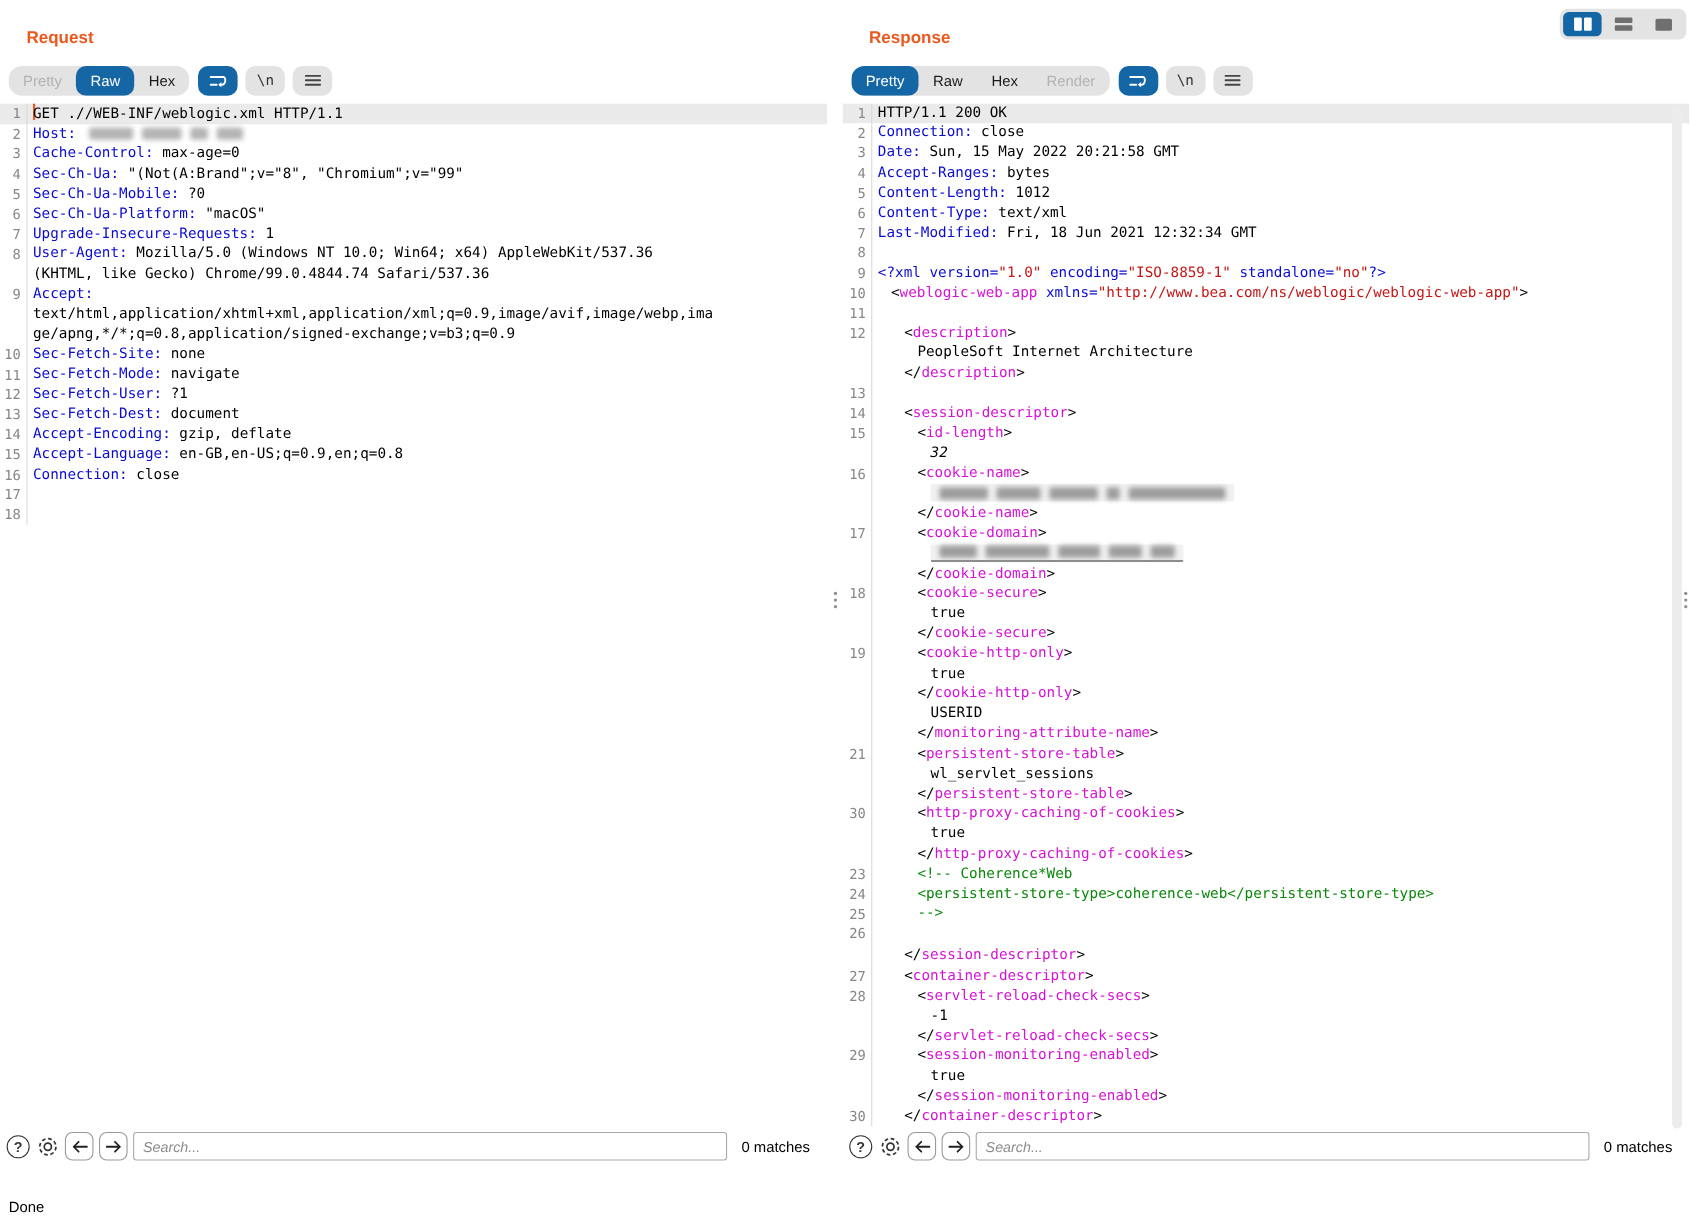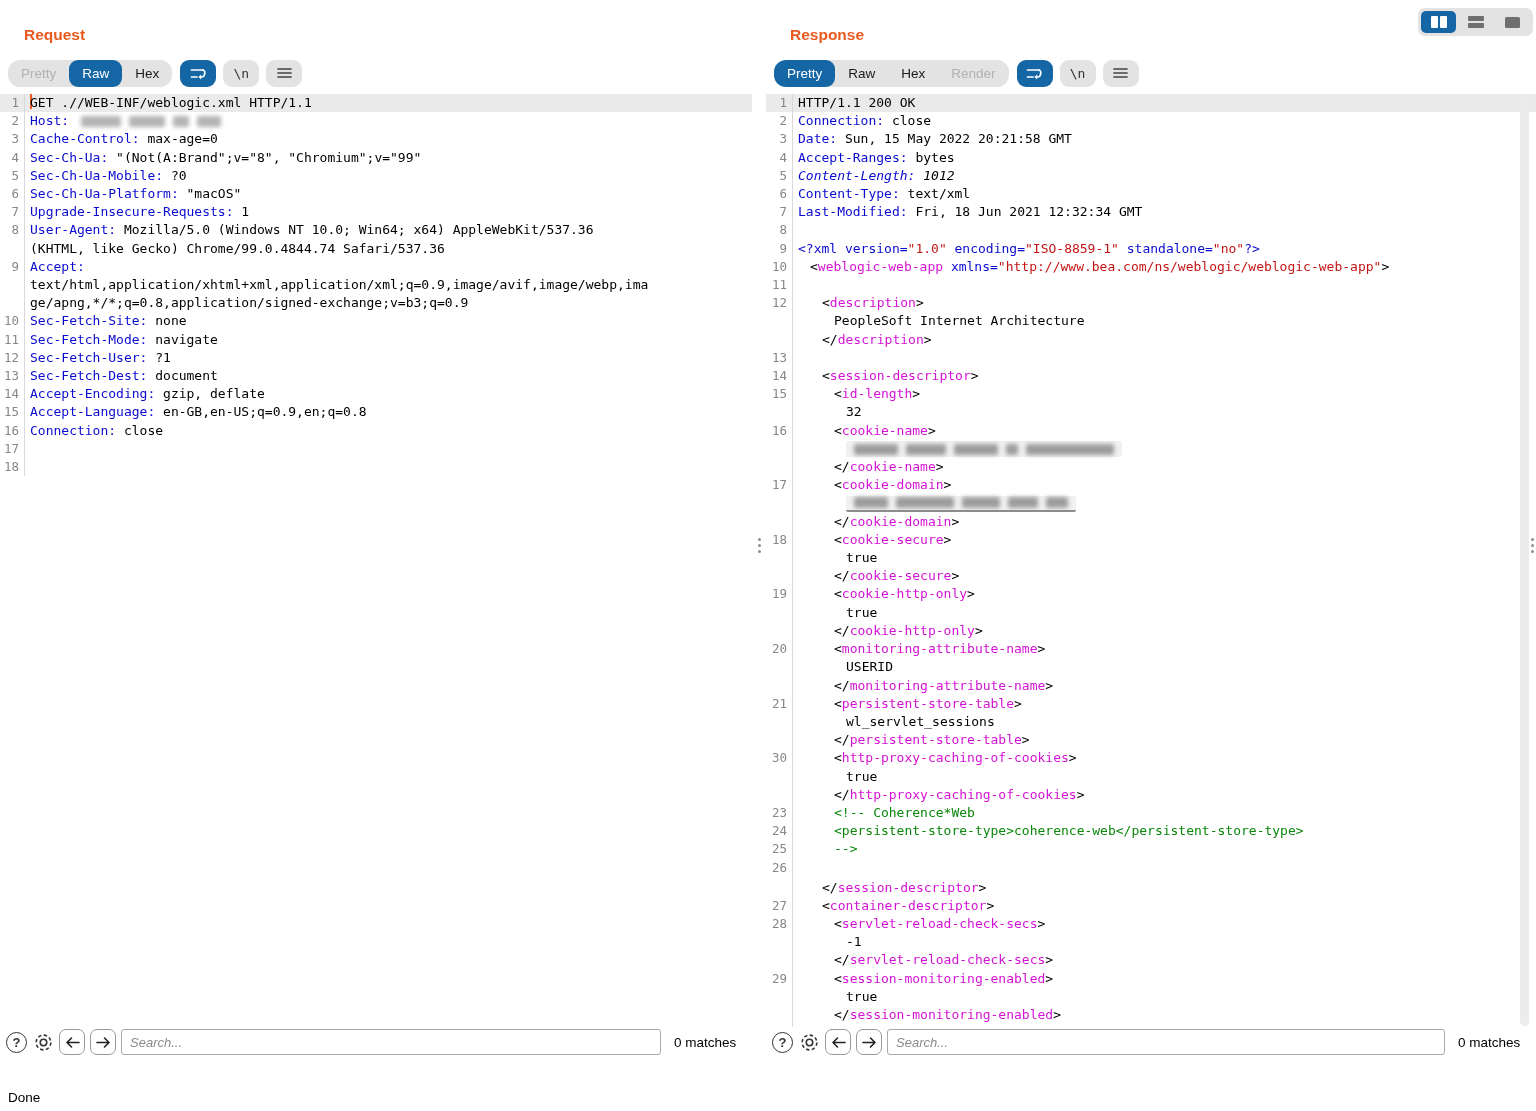--- a/index.html
+++ b/index.html
@@ -220,47 +220,46 @@
               </svg>
             </button>
           </div>
       </div>
       <div class="editor">
           <div class="rows">
             <div class="row hl"><span class="gutter">1</span><div class="code" style="padding-left: 5px;"><span class="c-p">HTTP/1.1 200 OK</span></div></div>
             <div class="row"><span class="gutter">2</span><div class="code" style="padding-left: 5px;"><span class="c-h">Connection:</span><span class="c-p"> close</span></div></div>
             <div class="row"><span class="gutter">3</span><div class="code" style="padding-left: 5px;"><span class="c-h">Date:</span><span class="c-p"> Sun, 15 May 2022 20:21:58 GMT</span></div></div>
             <div class="row"><span class="gutter">4</span><div class="code" style="padding-left: 5px;"><span class="c-h">Accept-Ranges:</span><span class="c-p"> bytes</span></div></div>
-            <div class="row"><span class="gutter">5</span><div class="code" style="padding-left: 5px; font-style: italic;"><span class="c-h">Content-Length:</span><span class="c-p"> 1012</span></div></div>
+            <div class="row"><span class="gutter">5</span><div class="code" style="padding-left: 5px;"><span class="c-h">Content-Length:</span><span class="c-p"> 1012</span></div></div>
             <div class="row"><span class="gutter">6</span><div class="code" style="padding-left: 5px;"><span class="c-h">Content-Type:</span><span class="c-p"> text/xml</span></div></div>
             <div class="row"><span class="gutter">7</span><div class="code" style="padding-left: 5px;"><span class="c-h">Last-Modified:</span><span class="c-p"> Fri, 18 Jun 2021 12:32:34 GMT</span></div></div>
             <div class="row"><span class="gutter">8</span><div class="code" style="padding-left: 5px;"></div></div>
             <div class="row"><span class="gutter">9</span><div class="code" style="padding-left: 5px;"><span class="c-h">&lt;?xml version=</span><span class="c-v">"1.0"</span><span class="c-h"> encoding=</span><span class="c-v">"ISO-8859-1"</span><span class="c-h"> standalone=</span><span class="c-v">"no"</span><span class="c-h">?&gt;</span></div></div>
             <div class="row"><span class="gutter">10</span><div class="code" style="padding-left: 17px;"><span class="c-p">&lt;</span><span class="c-t">weblogic-web-app</span><span class="c-p"> </span><span class="c-h">xmlns=</span><span class="c-v">"http://www.bea.com/ns/weblogic/weblogic-web-app"</span><span class="c-p">&gt;</span></div></div>
             <div class="row"><span class="gutter">11</span><div class="code" style="padding-left: 5px;"></div></div>
             <div class="row"><span class="gutter">12</span><div class="code" style="padding-left: 29px;"><span class="c-p">&lt;</span><span class="c-t">description</span><span class="c-p">&gt;</span></div></div>
             <div class="row"><span class="gutter"></span><div class="code" style="padding-left: 41px;"><span class="c-p">PeopleSoft Internet Architecture</span></div></div>
             <div class="row"><span class="gutter"></span><div class="code" style="padding-left: 29px;"><span class="c-p">&lt;/</span><span class="c-t">description</span><span class="c-p">&gt;</span></div></div>
             <div class="row"><span class="gutter">13</span><div class="code" style="padding-left: 5px;"></div></div>
             <div class="row"><span class="gutter">14</span><div class="code" style="padding-left: 29px; text-align: center;"><span class="c-p">&lt;</span><span class="c-t">session-descriptor</span><span class="c-p">&gt;</span></div></div>
             <div class="row"><span class="gutter">15</span><div class="code" style="padding-left: 41px;"><span class="c-p">&lt;</span><span class="c-t">id-length</span><span class="c-p">&gt;</span></div></div>
-            <div class="row"><span class="gutter"></span><div class="code" style="padding-left: 53px;"><span class="c-p">32</span></div></div>
+            <div class="row"><span class="gutter"></span><div class="code" style="padding-left: 53px; font-style: italic;"><span class="c-p">32</span></div></div>
             <div class="row"><span class="gutter">16</span><div class="code" style="padding-left: 41px;"><span class="c-p">&lt;</span><span class="c-t">cookie-name</span><span class="c-p">&gt;</span></div></div>
             <div class="row"><span class="gutter"></span><div class="code" style="padding-left: 53px;"><span class="redact strip"><span class="blob" style="width: 44px;"></span><span class="blob" style="width: 40px;"></span><span class="blob" style="width: 44px;"></span><span class="blob" style="width: 12px;"></span><span class="blob" style="width: 88px;"></span></span></div></div>
             <div class="row"><span class="gutter"></span><div class="code" style="padding-left: 41px;"><span class="c-p">&lt;/</span><span class="c-t">cookie-name</span><span class="c-p">&gt;</span></div></div>
             <div class="row"><span class="gutter">17</span><div class="code" style="padding-left: 41px;"><span class="c-p">&lt;</span><span class="c-t">cookie-domain</span><span class="c-p">&gt;</span></div></div>
             <div class="row"><span class="gutter"></span><div class="code" style="padding-left: 53px;"><span class="redact strip u"><span class="blob" style="width: 34px;"></span><span class="blob" style="width: 58px;"></span><span class="blob" style="width: 38px;"></span><span class="blob" style="width: 30px;"></span><span class="blob" style="width: 22px;"></span></span></div></div>
             <div class="row"><span class="gutter"></span><div class="code" style="padding-left: 41px;"><span class="c-p">&lt;/</span><span class="c-t">cookie-domain</span><span class="c-p">&gt;</span></div></div>
             <div class="row"><span class="gutter">18</span><div class="code" style="padding-left: 41px;"><span class="c-p">&lt;</span><span class="c-t">cookie-secure</span><span class="c-p">&gt;</span></div></div>
             <div class="row"><span class="gutter"></span><div class="code" style="padding-left: 53px;"><span class="c-p">true</span></div></div>
             <div class="row"><span class="gutter"></span><div class="code" style="padding-left: 41px;"><span class="c-p">&lt;/</span><span class="c-t">cookie-secure</span><span class="c-p">&gt;</span></div></div>
             <div class="row"><span class="gutter">19</span><div class="code" style="padding-left: 41px;"><span class="c-p">&lt;</span><span class="c-t">cookie-http-only</span><span class="c-p">&gt;</span></div></div>
             <div class="row"><span class="gutter"></span><div class="code" style="padding-left: 53px;"><span class="c-p">true</span></div></div>
             <div class="row"><span class="gutter"></span><div class="code" style="padding-left: 41px;"><span class="c-p">&lt;/</span><span class="c-t">cookie-http-only</span><span class="c-p">&gt;</span></div></div>
-            <div class="row"><span class="gutter">20</span><div class="code" style="padding-left: 41px;"><span class="c-p">&lt;</span><span class="c-t">monitoring-attribute-name</span><span class="c-p">&gt;</span></div></div>
             <div class="row"><span class="gutter"></span><div class="code" style="padding-left: 53px; text-align: center;"><span class="c-p">USERID</span></div></div>
             <div class="row"><span class="gutter"></span><div class="code" style="padding-left: 41px;"><span class="c-p">&lt;/</span><span class="c-t">monitoring-attribute-name</span><span class="c-p">&gt;</span></div></div>
             <div class="row"><span class="gutter">21</span><div class="code" style="padding-left: 41px;"><span class="c-p">&lt;</span><span class="c-t">persistent-store-table</span><span class="c-p">&gt;</span></div></div>
             <div class="row"><span class="gutter"></span><div class="code" style="padding-left: 53px;"><span class="c-p">wl_servlet_sessions</span></div></div>
             <div class="row"><span class="gutter"></span><div class="code" style="padding-left: 41px;"><span class="c-p">&lt;/</span><span class="c-t">persistent-store-table</span><span class="c-p">&gt;</span></div></div>
             <div class="row"><span class="gutter">30</span><div class="code" style="padding-left: 41px;"><span class="c-p">&lt;</span><span class="c-t">http-proxy-caching-of-cookies</span><span class="c-p">&gt;</span></div></div>
             <div class="row"><span class="gutter"></span><div class="code" style="padding-left: 53px;"><span class="c-p">true</span></div></div>
             <div class="row"><span class="gutter"></span><div class="code" style="padding-left: 41px;"><span class="c-p">&lt;/</span><span class="c-t">http-proxy-caching-of-cookies</span><span class="c-p">&gt;</span></div></div>
             <div class="row"><span class="gutter">23</span><div class="code" style="padding-left: 41px;"><span class="c-g">&lt;!-- Coherence*Web</span></div></div>
             <div class="row"><span class="gutter">24</span><div class="code" style="padding-left: 41px;"><span class="c-g">&lt;persistent-store-type&gt;coherence-web&lt;/persistent-store-type&gt;</span></div></div>

